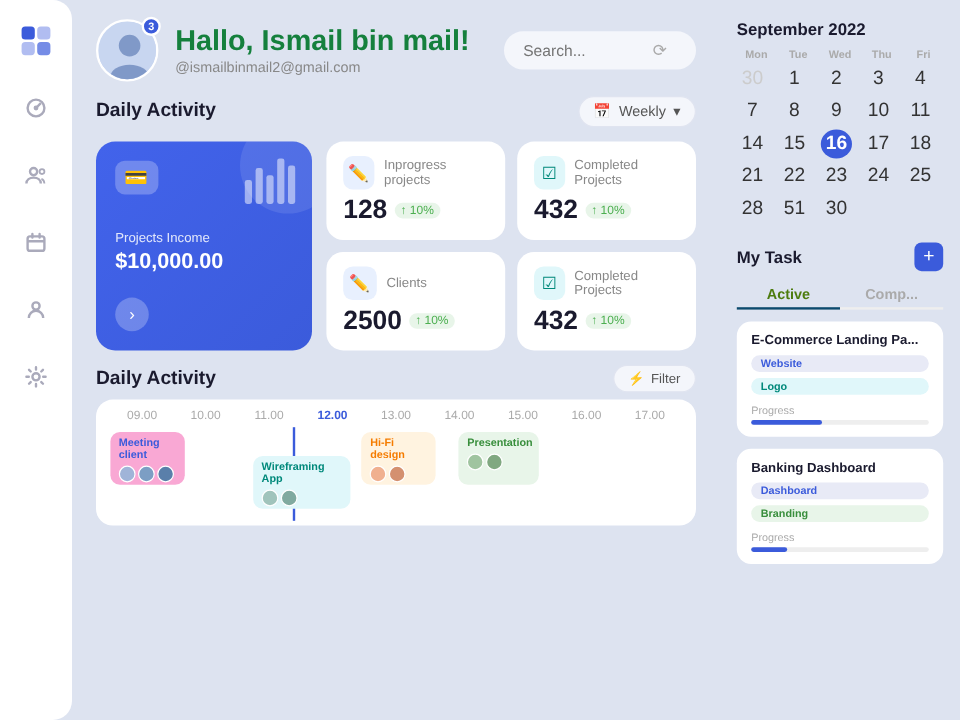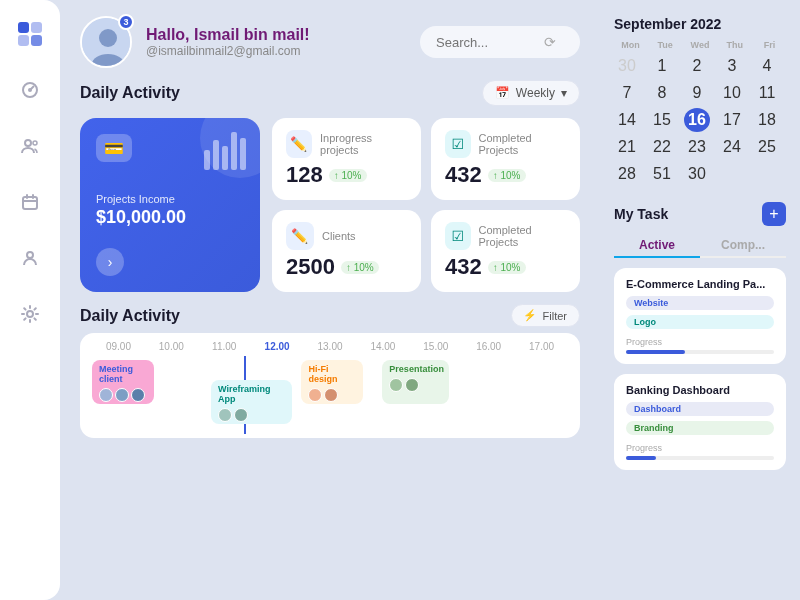--- a/index.html
+++ b/index.html
@@ -85,23 +85,23 @@
       border-radius: 50%;
       width: 16px;
       height: 16px;
       display: flex;
       align-items: center;
       justify-content: center;
       border: 2px solid #fff;
     }
     .user-info { flex: 1; }
     .user-greeting {
-      font-size: 16px;
+      font-size: 24px;
       font-weight: 700;
-      color: #701a75;
+      color: #15803d;
     }
     .user-email {
       font-size: 12px;
       color: #888;
     }
     .search-bar {
       display: flex;
       align-items: center;
       background: #f4f6fb;
       border-radius: 20px;
@@ -447,22 +447,22 @@
     .task-tab {
       flex: 1;
       text-align: center;
       font-size: 12px;
       font-weight: 600;
       padding: 4px 0;
       cursor: pointer;
       color: #aaa;
     }
     .task-tab.active {
-      color: #701a75;
-      border-bottom: 2px solid #0ea5e9;
+      color: #4d7c0f;
+      border-bottom: 2px solid #0c4a6e;
       margin-bottom: -2px;
     }
     .task-card {
       background: #fff;
       border-radius: 12px;
       padding: 10px 12px;
       margin-bottom: 10px;
     }
     .task-card-title {
       font-size: 11px;

